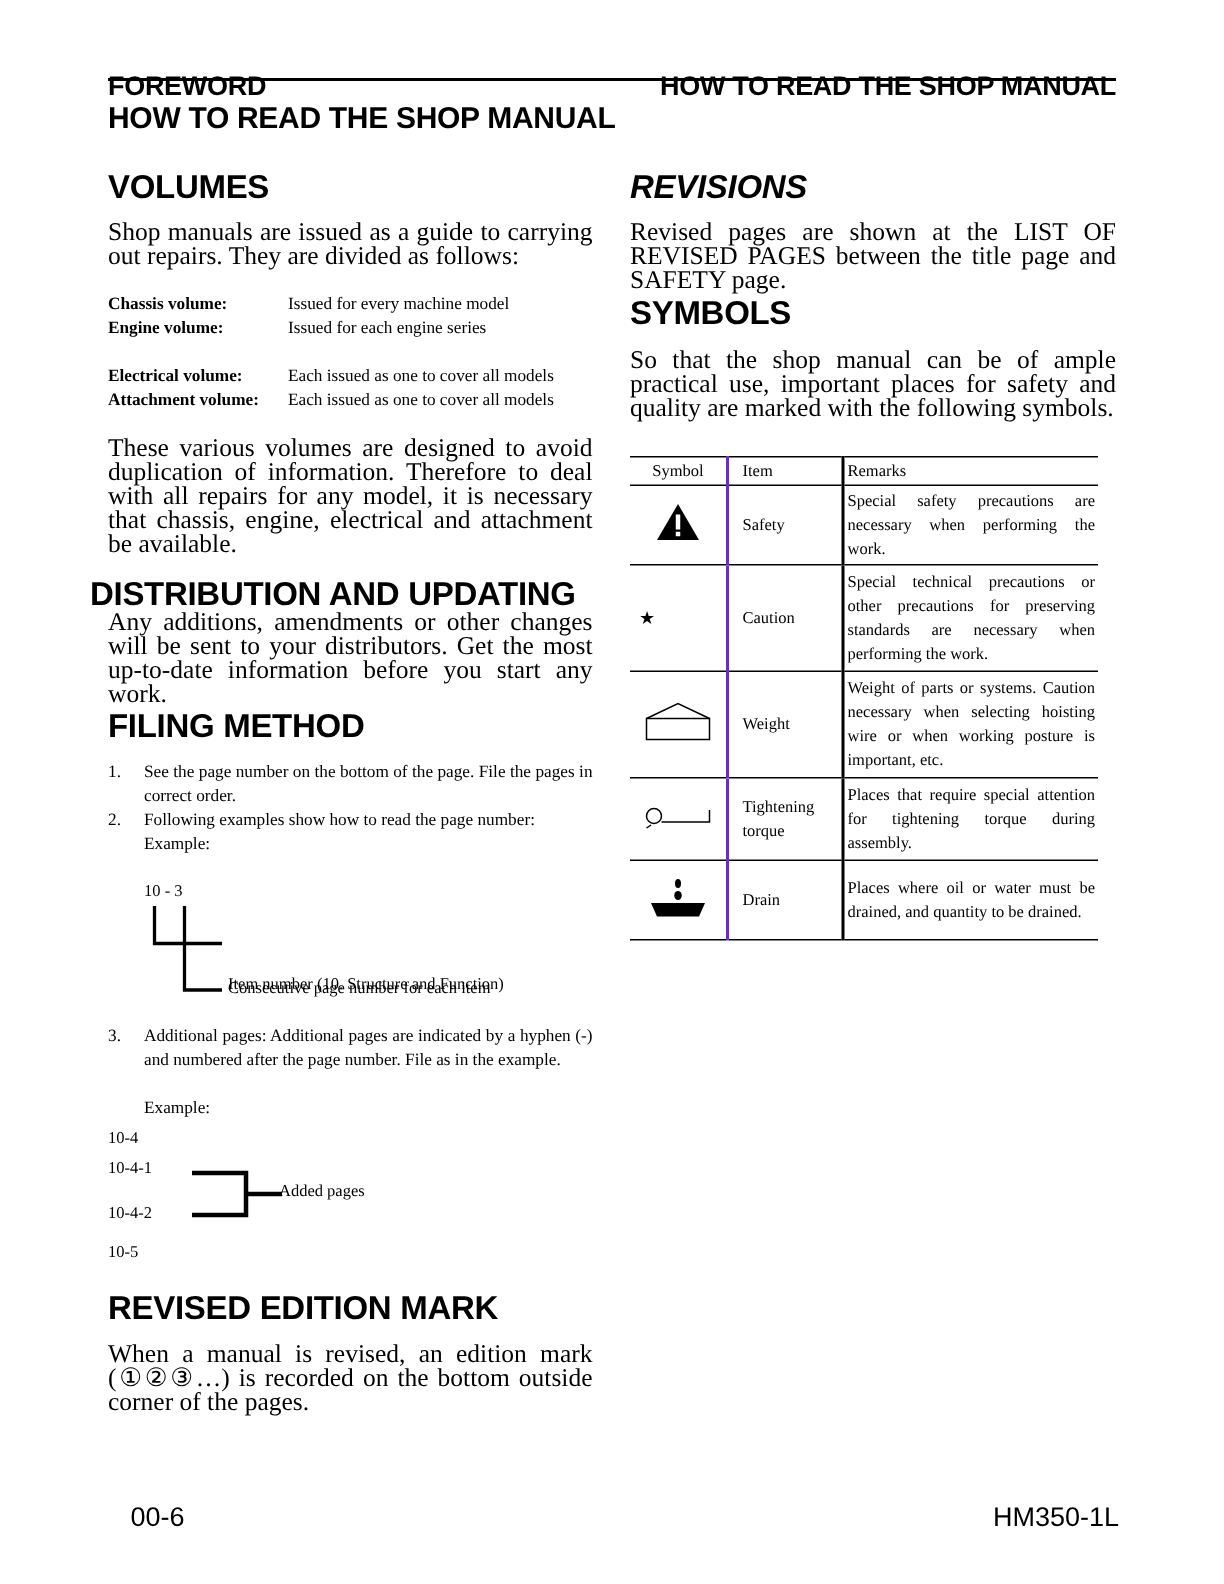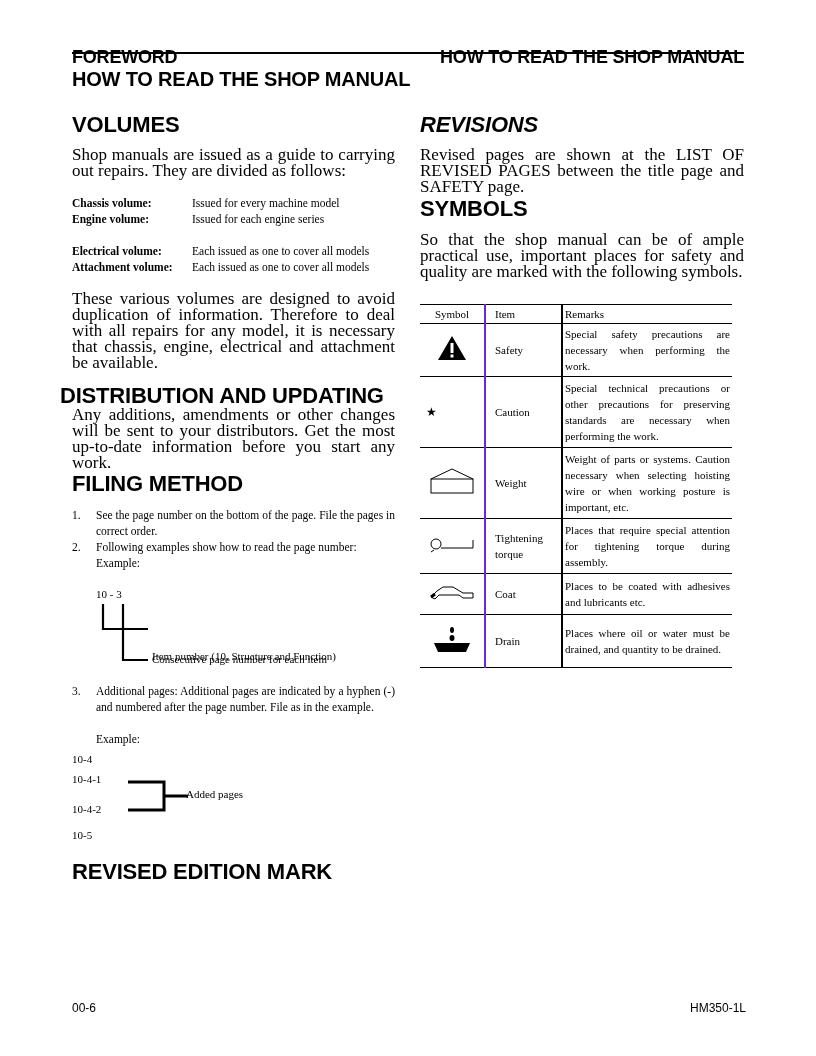--- a/index.html
+++ b/index.html
@@ -19,21 +19,21 @@
   .ol { position:absolute; font-family:"Liberation Serif", serif; font-size:11.5px; line-height:16px; }
   .ol .num { position:absolute; left:0; }
   .ol .txt { position:absolute; left:24px; width:299px; text-align:justify; }
   table.sym { position:absolute; left:420px; top:304px; width:312px; border-collapse:collapse; font-family:"Liberation Serif", serif; font-size:11px; line-height:16px; }
   table.sym td { border-top:1px solid #000; border-bottom:1px solid #000; padding:0 2px; vertical-align:middle; }
   table.sym td.c1 { width:56px; text-align:center; border-right:2px solid #6d28d9; }
   table.sym td.c2 { width:64px; border-right:2px solid #000; padding-left:9px; }
   table.sym td.c3 { text-align:justify; }
   table.sym tr.head td { height:18px; }
   .small { position:absolute; font-family:"Liberation Serif", serif; font-size:11px; }
-  .ftr { position:absolute; top:1001px; font-family:"Liberation Sans", sans-serif; font-size:12px; }
+  .ftr { position:absolute; top:1001px; font-family:"Liberation Sans", sans-serif; font-size:18px;margin-left:15px; }
 </style>
 </head>
 <body>
 
 <div class="page">
 
   <div class="hdr">
     <span class="l">FOREWORD</span>
     <span class="r">HOW TO READ THE SHOP MANUAL</span>
   </div>
@@ -89,20 +89,21 @@
   <div class="small" style="left:72px; top:753px;">10-4</div>
   <div class="small" style="left:72px; top:773px;">10-4-1</div>
   <div class="small" style="left:72px; top:803px;">10-4-2</div>
   <div class="small" style="left:72px; top:829px;">10-5</div>
   <svg style="position:absolute; left:128px; top:778px;" width="62" height="36">
     <path d="M0 4 H36 V32 H0 M36 18 H60" stroke="#000" stroke-width="3" fill="none"></path>
   </svg>
   <div class="small" style="left:186px; top:788px;">Added pages</div>
 
   <div class="h2" style="left:72px; top:859px;">REVISED EDITION MARK</div>
+  <div class="p col-l" style="top:895px;">When a manual is revised, an edition mark (①②③…) is recorded on the bottom outside corner of the pages.</div>
 
   <div class="h2" style="left:420px; top:112px;font-style:italic;">REVISIONS</div>
   <div class="p col-r" style="top:147px;">Revised pages are shown at the LIST OF REVISED PAGES between the title page and SAFETY page.</div>
 
   <div class="h2" style="left:420px; top:196px;">SYMBOLS</div>
   <div class="p col-r" style="top:232px;">So that the shop manual can be of ample practical use, important places for safety and quality are marked with the following symbols.</div>
 
   <table class="sym">
     <tbody>
         <tr class="head">
@@ -140,30 +141,20 @@
       <td class="c1" style="height:54px;">
         <svg width="46" height="20" viewBox="0 0 46 20">
               <circle cx="7" cy="10" r="5" stroke="#000" fill="none"></circle>
               <path d="M5 16 L2 18 M12 14 H44 V6" stroke="#000" fill="none"></path>
             </svg>
       </td>
       <td class="c2">Tightening torque</td>
       <td class="c3">Places that require special attention for tightening torque during assembly.</td>
     </tr>
     <tr>
-      <td class="c1" style="height:40px;">
-        <svg width="46" height="18" viewBox="0 0 46 18">
-              <path d="M2 14 L8 8 L14 4 H24 L34 10 H44 V15 H34 L30 12 H18 L10 12 L6 16 Z" stroke="#000" fill="none"></path>
-              <path d="M2 14 L6 11" stroke="#000" stroke-width="3"></path>
-            </svg>
-      </td>
-      <td class="c2">Coat</td>
-      <td class="c3">Places to be coated with adhesives and lubricants etc.</td>
-    </tr>
-    <tr>
       <td class="c1" style="height:52px;">
         <svg width="40" height="30" viewBox="0 0 40 30">
               <ellipse cx="20" cy="6" rx="2" ry="3" fill="#000"></ellipse>
               <ellipse cx="20" cy="14" rx="2.5" ry="3" fill="#000"></ellipse>
               <path d="M2 19 H38 L34 28 H6 Z" fill="#000"></path>
             </svg>
       </td>
       <td class="c2">Drain</td>
       <td class="c3">Places where oil or water must be drained, and quantity to be drained.</td>
     </tr>

